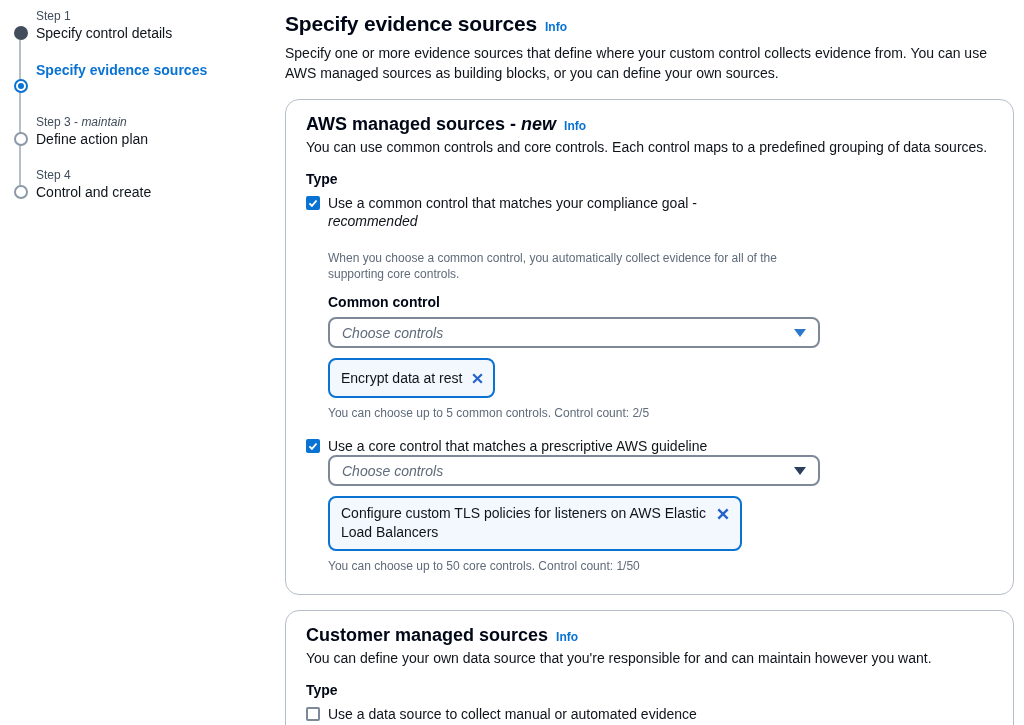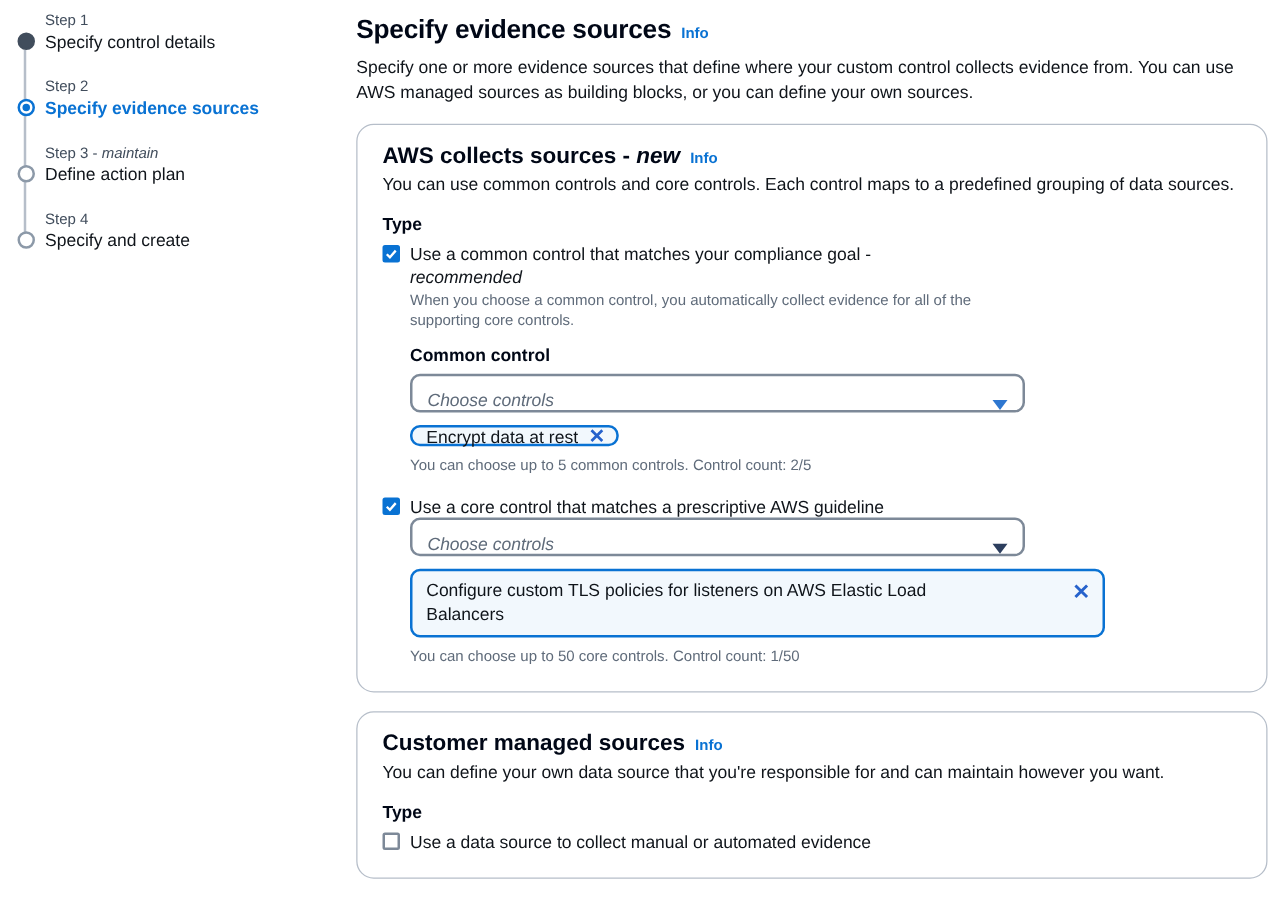--- a/index.html
+++ b/index.html
@@ -45,40 +45,40 @@
 
   .checkbox-row { display: flex; align-items: flex-start; gap: 8px; }
   .checkbox { width: 14px; height: 14px; flex-shrink: 0; margin-top: 2px;
               border: 2px solid #7d8998; border-radius: 2px; background: #fff;
               display: inline-flex; align-items: center; justify-content: center; cursor: pointer; }
   .checkbox svg { display: none; }
   .checkbox.checked { background: #0972d3; border-color: #0972d3; }
   .checkbox.checked svg { display: block; }
   .checkbox-label { font-size: 14px; line-height: 18px; color: #0f141a; }
   .recommended { display: block; font-style: italic; }
-  .checkbox-help { font-size: 12px; line-height: 16px; color: #5f6b7a; max-width: 452px; margin-top: 2px; }
+  .checkbox-help { font-size: 12px; line-height: 16px; color: #5f6b7a; max-width: 452px; margin-top: 20px; }
 
   .nested { margin-left: 22px; }
   .field-label { font-size: 14px; font-weight: 700; color: #000716; margin: 12px 0 7px 0; }
 
   .select { width: 492px; height: 31px; border: 2px solid #7d8998; border-radius: 8px;
-            display: flex; align-items: flex-end; justify-content: space-between;
+            display: flex; align-items: center; justify-content: space-between;
             padding: 0 12px; background: #fff; cursor: pointer; }
   .select .placeholder { font-size: 14px; font-style: italic; color: #5f6b7a; }
   .caret { width: 0; height: 0; border-left: 6px solid transparent; border-right: 6px solid transparent; }
   .caret.blue { border-top: 8px solid #2e77d0; }
   .caret.dark { border-top: 8px solid #2c3e5e; }
 
   .tokens-row { display: flex; gap: 10px; margin-top: 10px; }
-  .token { display: inline-flex; align-items: center; gap: 9px; height: 17px;
+  .token { display: inline-flex; align-items: center; gap: 9px; height: 40px;
            border: 2px solid #0972d3; background: #f2f8fd; border-radius: 8px;
            padding: 0 9px 0 11px; font-size: 14px; color: #0f141a; }
   .token-x { background: none; border: none; padding: 0; margin: 0; display: inline-flex; cursor: pointer; }
 
-  .big-token { width: 556px; margin-top: 10px; display: flex; justify-content: space-between;
+  .big-token { width: 414px; margin-top: 10px; display: flex; justify-content: space-between;
                align-items: flex-start; border: 2px solid #0972d3; background: #f2f8fd;
                border-radius: 8px; padding: 6px 10px 7px 11px; }
   .big-token .token-text { font-size: 14px; line-height: 19px; max-width: 440px; color: #0f141a; }
   .big-token .token-x { margin-top: 3px; }
 
   .constraint { font-size: 12px; line-height: 16px; color: #5f6b7a; margin-top: 7px; }
 
   .section-gap { margin-top: 16px; }
 </style>
 </head>
@@ -90,47 +90,46 @@
     <div class="rail"></div>
 
     <div class="step done">
       <span class="dot"></span>
       <div class="step-meta"><span>Step 1</span> <em></em></div>
       <div class="step-label">Specify control details</div>
     </div>
 
     <div class="step active">
       <span class="dot"></span>
-      <div class="step-meta"><span>Step 2</span> <em></em></div>
       <div class="step-label">Specify evidence sources</div>
     </div>
 
     <div class="step pending">
       <span class="dot"></span>
       <div class="step-meta"><span>Step 3 -</span> <em>maintain</em></div>
       <div class="step-label">Define action plan</div>
     </div>
 
     <div class="step pending">
       <span class="dot"></span>
       <div class="step-meta"><span>Step 4</span> <em></em></div>
-      <div class="step-label">Specify and create</div>
+      <div class="step-label">Control and create</div>
     </div>
   </nav>
 
   <main class="main">
 
     <div class="page-title-row">
       <h1 class="page-title">Specify evidence sources</h1><a class="info-link">Info</a>
     </div>
     <p class="page-desc">Specify one or more evidence sources that define where your custom control collects evidence from. You can use AWS managed sources as building blocks, or you can define your own sources.</p>
 
     <section class="card">
       <div class="card-title-row">
-        <h2 class="card-title"><span>AWS collects sources -</span> <span class="new">new</span></h2><a class="info-link">Info</a>
+        <h2 class="card-title"><span>AWS managed sources -</span> <span class="new">new</span></h2><a class="info-link">Info</a>
       </div>
       <p class="card-desc">You can use common controls and core controls. Each control maps to a predefined grouping of data sources.</p>
 
       <div class="group-label">Type</div>
 
       <div class="checkbox-row">
         <span class="checkbox checked">
           <svg viewBox="0 0 14 14" width="10" height="10">
               <path d="M2 7.5 L5.5 11 L12 3.5" stroke="#ffffff" stroke-width="2.6" fill="none"></path>
             </svg>

